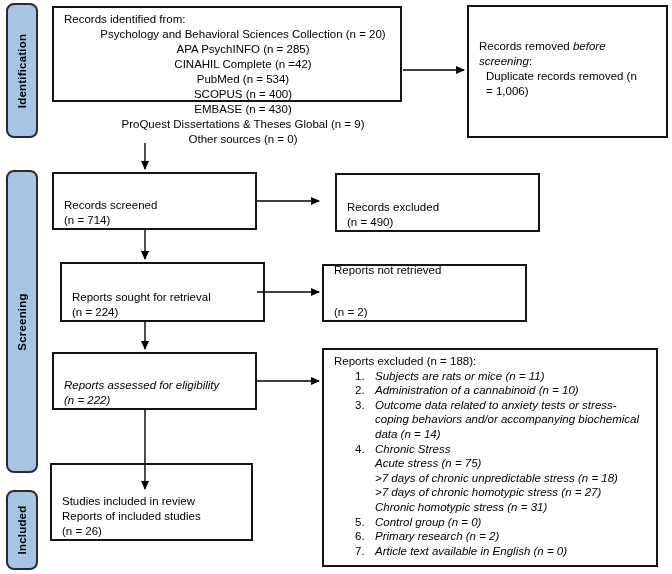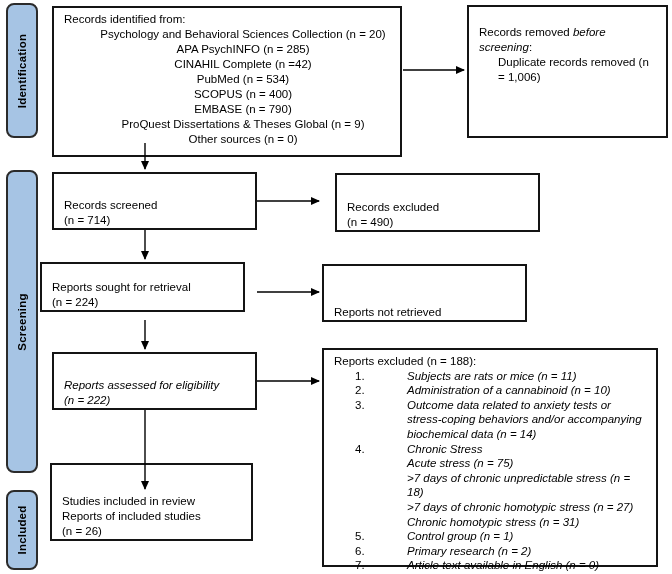--- a/index.html
+++ b/index.html
@@ -25,73 +25,74 @@
   }
   .fbox.center { display:flex; flex-direction:column; justify-content:flex-end;
     padding-left:10px; padding-right:6px; }
   .indent { padding-left:22px;text-align:center; }
   .em { font-style:italic; }
   
   .xlist-title { margin:0 0 0 2px; }
   .xrow { display:flex; margin-left:23px; }
   .xnum { width:14px; text-align:left; flex:0 0 14px; }
   .xgap { flex:0 0 6px; }
-  .xtext { flex:1 1 auto; font-style:italic;margin-left:32px; }
+  .xtext { flex:1 1 auto; font-style:italic; }
   .xsub { }
   #arrows { position:absolute; left:0; top:0; pointer-events:none; }
 </style>
 </head>
 <body>
 
 <div id="canvas">
 
   <div class="stage" style="top:3px;height:135px;">
     <span>Identification</span>
   </div>
   <div class="stage" style="top:170px;height:303px;">
     <span>Screening</span>
   </div>
   <div class="stage" style="top:490px;height:80px;">
     <span>Included</span>
   </div>
 
-  <div class="fbox" style="left:52px;top:6px;width:350px;height:151px;padding:4px 0 0 10px;">
+  <div class="fbox" style="left:52px;top:6px;width:350px;height:96px;padding:4px 0 0 10px;">
     <div>Records identified from:</div>
     <div class="indent">Psychology and Behavioral Sciences Collection (n = 20)</div>
     <div class="indent">APA PsychINFO (n = 285)</div>
     <div class="indent">CINAHIL Complete (n =42)</div>
     <div class="indent">PubMed (n = 534)</div>
     <div class="indent">SCOPUS (n = 400)</div>
-    <div class="indent">EMBASE (n = 790)</div>
+    <div class="indent">EMBASE (n = 430)</div>
     <div class="indent">ProQuest Dissertations &amp; Theses Global (n = 9)</div>
     <div class="indent">Other sources (n = 0)</div>
   </div>
 
-  <div class="fbox" style="left:467px;top:5px;width:201px;height:133px;padding:18px 12px 0 10px;">
+  <div class="fbox" style="left:467px;top:5px;width:201px;height:133px;padding:32px 12px 0 10px;">
     <div><span>Records removed </span><span class="em">before screening</span><span>:</span></div>
-    <div style="margin-left:19px;max-width:152px;">Duplicate records removed (n = 1,006)</div>
+    <div style="margin-left:7px;max-width:152px;">Duplicate records removed (n = 1,006)</div>
   </div>
 
   <div class="fbox center" style="left:52px;top:172px;width:205px;height:58px;">
     <div>Records screened</div>
     <div>(n = 714)</div>
   </div>
 
   <div class="fbox center" style="left:322px;top:173px;width:205px;height:59px;margin-left:13px;">
     <div>Records excluded</div>
     <div>(n = 490)</div>
   </div>
 
-  <div class="fbox center" style="left:40px;top:262px;width:205px;height:50px;">
+  <div class="fbox center" style="left:60px;top:262px;width:205px;height:60px;">
     <div>Reports sought for retrieval</div>
     <div>(n = 224)</div>
   </div>
 
   <div class="fbox center" style="left:322px;top:264px;width:205px;height:58px;gap:27px;">
     <div>Reports not retrieved</div>
+    <div>(n = 2)</div>
   </div>
 
   <div class="fbox center" style="left:52px;top:352px;width:205px;height:58px;font-style:italic;">
     <div>Reports assessed for eligibility</div>
     <div>(n = 222)</div>
   </div>
 
   <div class="fbox" style="left:322px;top:348px;width:336px;height:219px;padding:4px 8px 0 8px;line-height:14.6px;">
     <div class="xlist-title">Reports excluded (n = 188):</div>
     <div class="xrow">
@@ -116,21 +117,21 @@
         <div>Chronic Stress</div>
         <div class="xsub">Acute stress (n = 75)</div>
         <div class="xsub">&gt;7 days of chronic unpredictable stress (n = 18)</div>
         <div class="xsub">&gt;7 days of chronic homotypic stress (n = 27)</div>
         <div class="xsub">Chronic homotypic stress (n = 31)</div>
       </div>
     </div>
     <div class="xrow">
       <div class="xnum">5.</div>
         <div class="xgap"></div>
-      <div class="xtext">Control group (n = 1)</div>
+      <div class="xtext">Control group (n = 0)</div>
     </div>
     <div class="xrow">
       <div class="xnum">6.</div>
         <div class="xgap"></div>
       <div class="xtext">Primary research (n = 2)</div>
     </div>
     <div class="xrow">
       <div class="xnum">7.</div>
         <div class="xgap"></div>
       <div class="xtext">Article text available in English (n = 0)</div>

